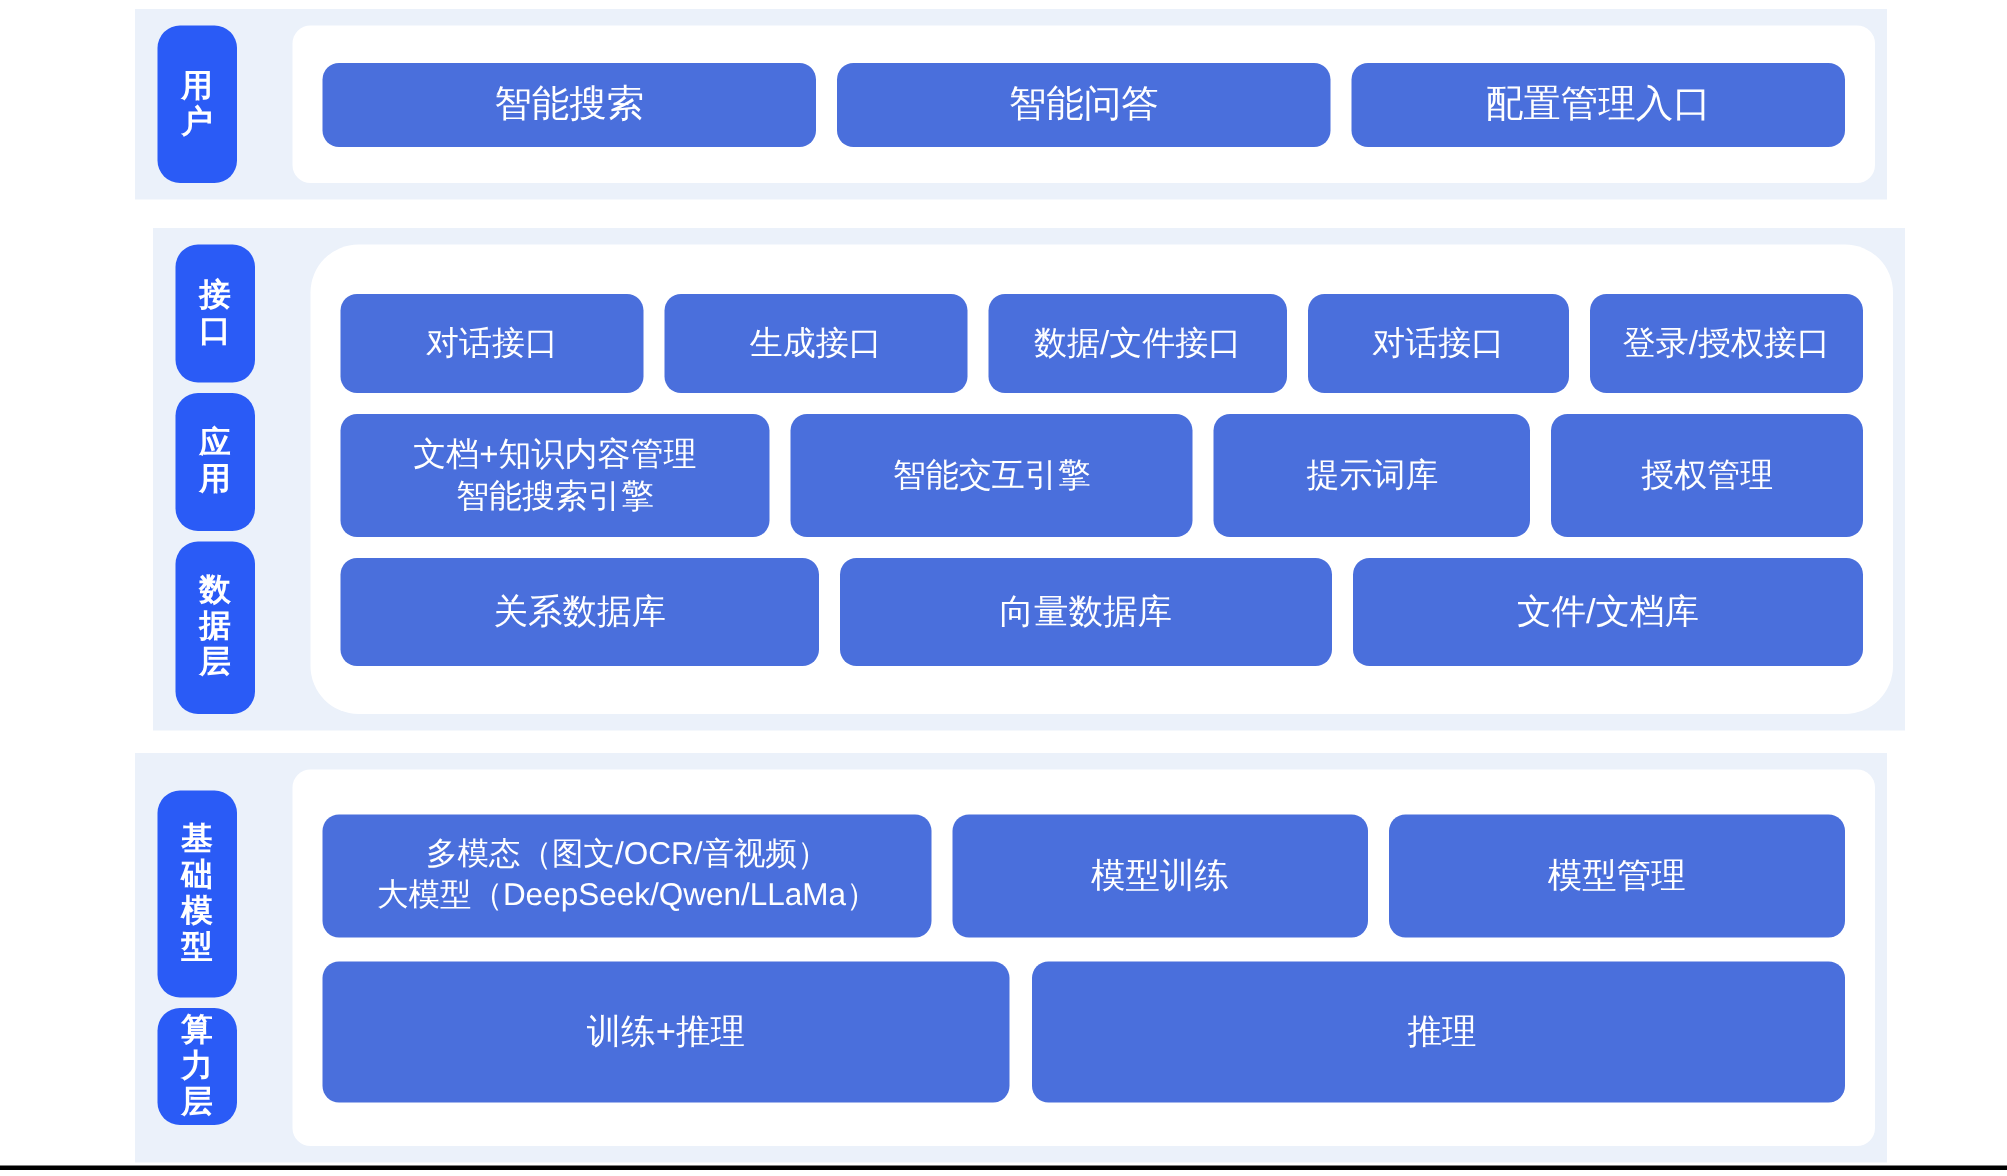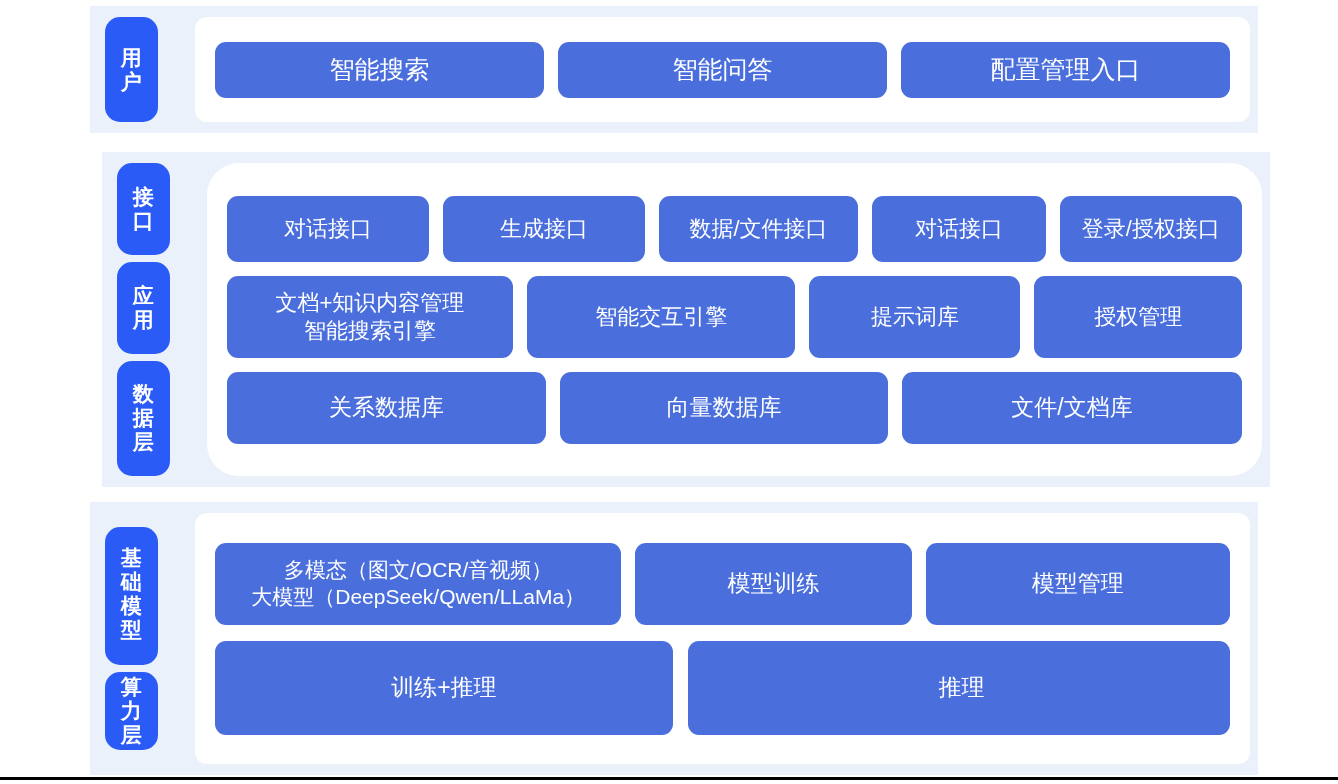--- a/index.html
+++ b/index.html
@@ -68,21 +68,21 @@
   }
   .label-chip span {
     display: block;
     width: 23px;
     word-break: break-all;
   }
   .s1 .label-chip { height: 105px; }
   .s2 .label-chip.c1 { height: 94px; }
   .s2 .label-chip.c2 { height: 94px; }
   .s2 .label-chip.c3 { height: 118px; }
-  .s3 .label-chip.c1 { height: 138px; font-family: Liberation Mono, monospace; }
+  .s3 .label-chip.c1 { height: 138px; }
   .s3 .label-chip.c2 { height: 78px; }
 
   
   .panel {
     background: #ffffff;
     border-radius: 12px;
     margin-left: 37px;
     flex: 1 1 auto;
     box-sizing: border-box;
     display: flex;

